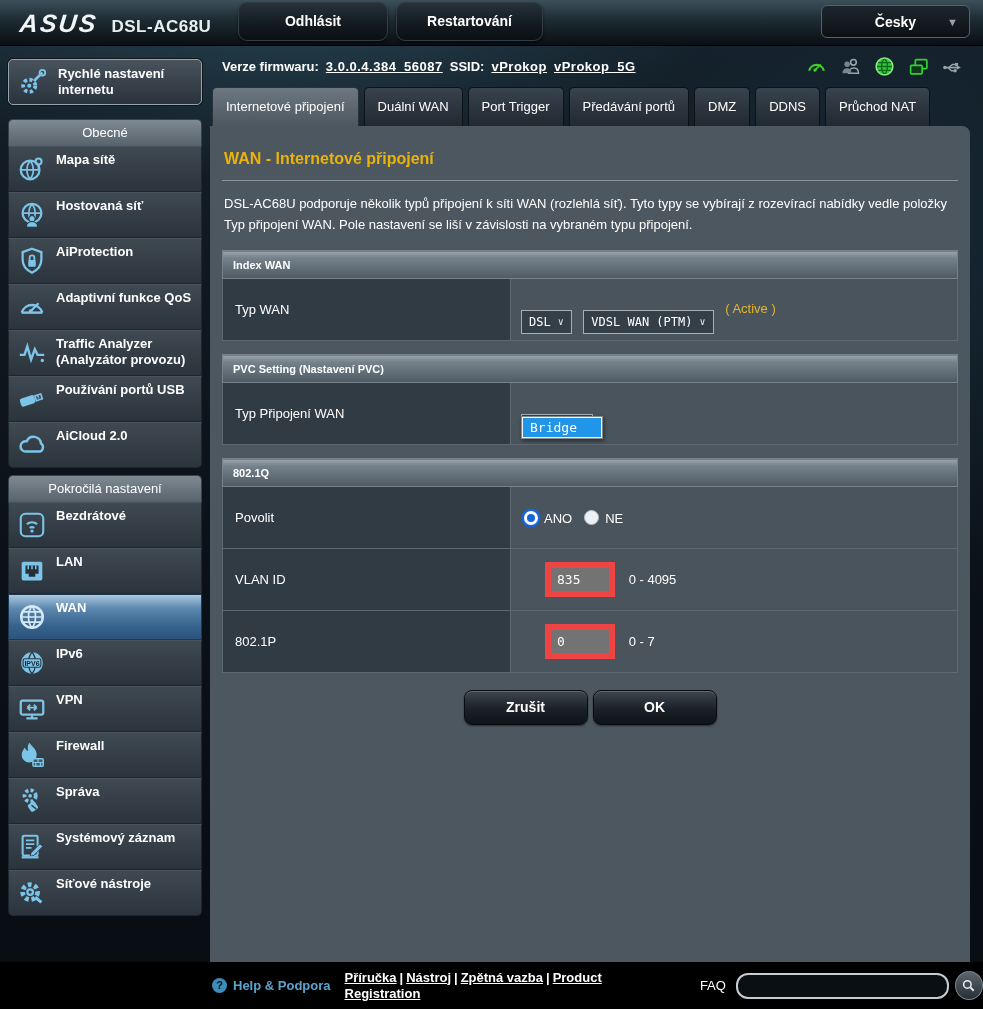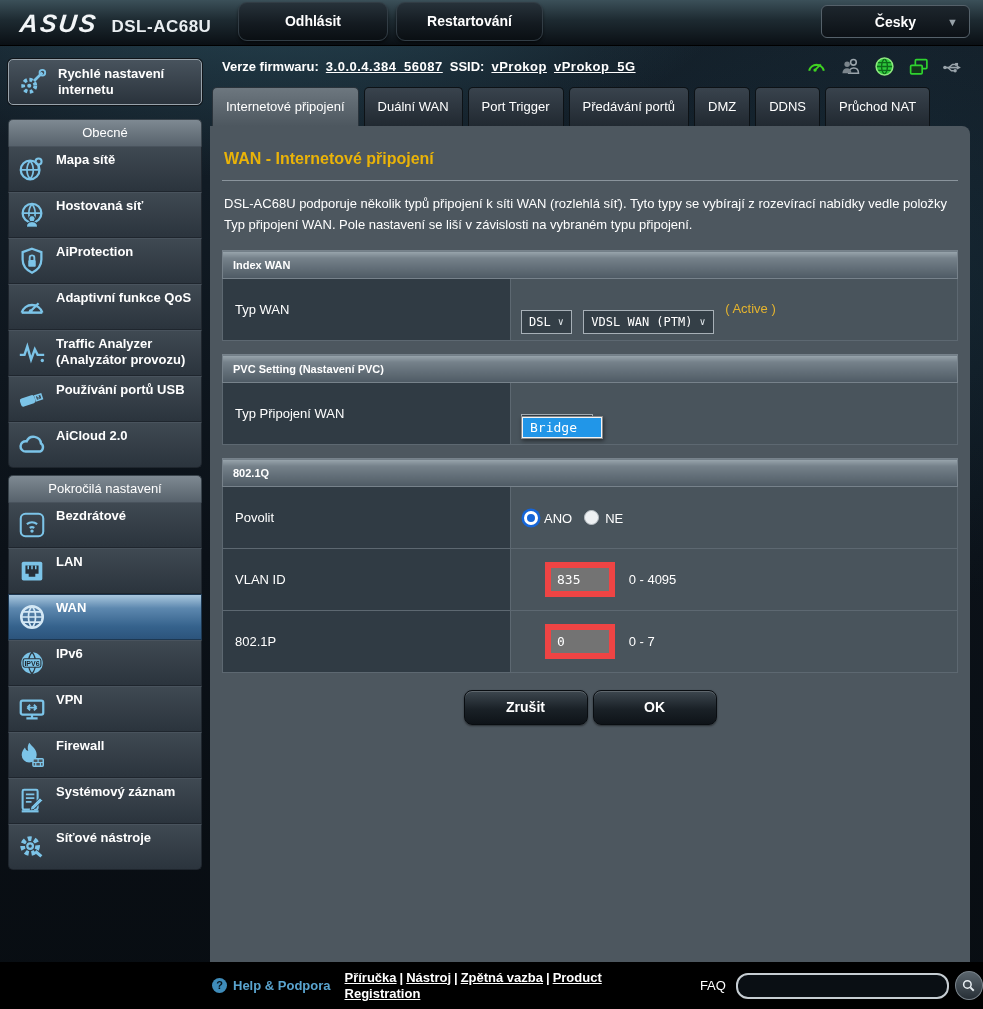--- a/index.html
+++ b/index.html
@@ -282,20 +282,31 @@
                 <path d="M13 3c3 4 8 6.5 8 13a8 8 0 0 1-16 0c0-3.5 1.8-6 3.5-8 .6 2.2 1.7 3.3 3.5 3.8C11 8.5 11.4 5.6 13 3z" fill="#7cc4e8"></path>
                 <rect x="17" y="20" width="11" height="8" rx="1" fill="#4d575f" stroke="#7cc4e8" stroke-width="1.6"></rect>
                 <path d="M17 24h11M22.5 20v4M20 24v4M25 24v4" stroke="#7cc4e8" stroke-width="1.3"></path>
               </svg>
           </span>
           <span>Firewall</span>
         </div>
         <div class="side-item">
           <span class="icon30">
             <svg viewBox="0 0 32 32">
+                <circle cx="14" cy="10.5" r="6" fill="none" stroke="#7cc4e8" stroke-width="4" stroke-dasharray="3.2 2.4"></circle>
+                <circle cx="14" cy="10.5" r="2" fill="#7cc4e8"></circle>
+                <rect x="12.5" y="17.5" width="9" height="9" rx="2" transform="rotate(-35 17 22)" fill="#7cc4e8"></rect>
+                <path d="M15.5 20.5l5 4" stroke="#2b333b" stroke-width="1.6"></path>
+              </svg>
+          </span>
+          <span>Správa</span>
+        </div>
+        <div class="side-item">
+          <span class="icon30">
+            <svg viewBox="0 0 32 32">
                 <rect x="6" y="4" width="16" height="21" rx="1.5" fill="none" stroke="#7cc4e8" stroke-width="2.2"></rect>
                 <path d="M9.5 9h9M9.5 13h9M9.5 17h6" stroke="#7cc4e8" stroke-width="1.8"></path>
                 <path d="M15 22l9.5-9.5 3 3L18 25l-4 1z" fill="#7cc4e8" stroke="#2b333b" stroke-width="1"></path>
                 <path d="M5 27h18" stroke="#7cc4e8" stroke-width="2.4"></path>
               </svg>
           </span>
           <span>Systémový záznam</span>
         </div>
         <div class="side-item">
           <span class="icon30">

